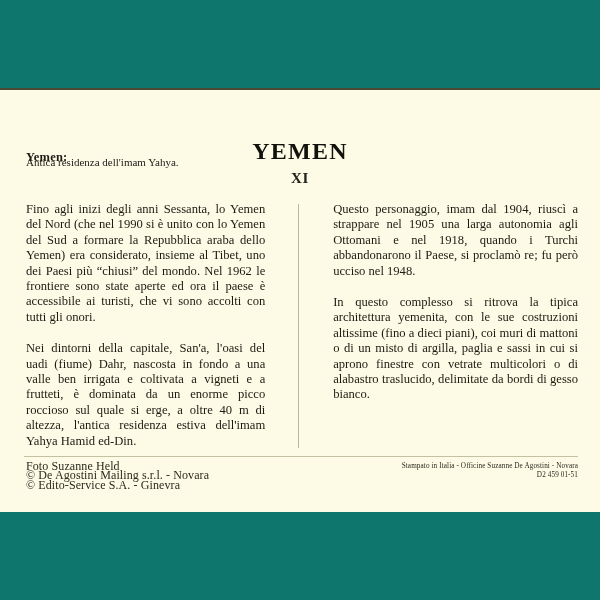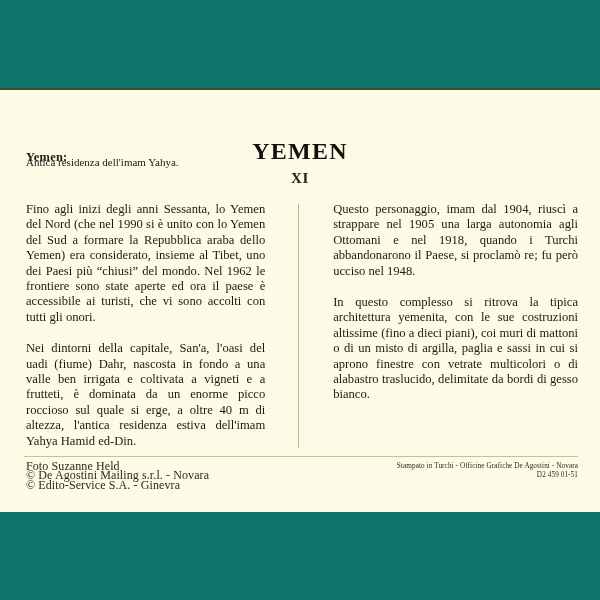--- a/index.html
+++ b/index.html
@@ -195,19 +195,19 @@
 
     <div class="footer-rule"></div>
 
     <div class="footer">
       <div class="footer-left">
         <div>Foto Suzanne Held</div>
         <div>© De Agostini Mailing s.r.l. - Novara</div>
         <div>© Edito-Service S.A. - Ginevra</div>
       </div>
       <div class="footer-right">
-        <div>Stampato in Turchi - Officine Grafiche De Agostini - Novara</div>
+        <div>Stampato in Italia - Officine Suzanne De Agostini - Novara</div>
         <div>D2 459 01-51</div>
       </div>
     </div>
 
   </div>
 </div>
 
 </body></html>

